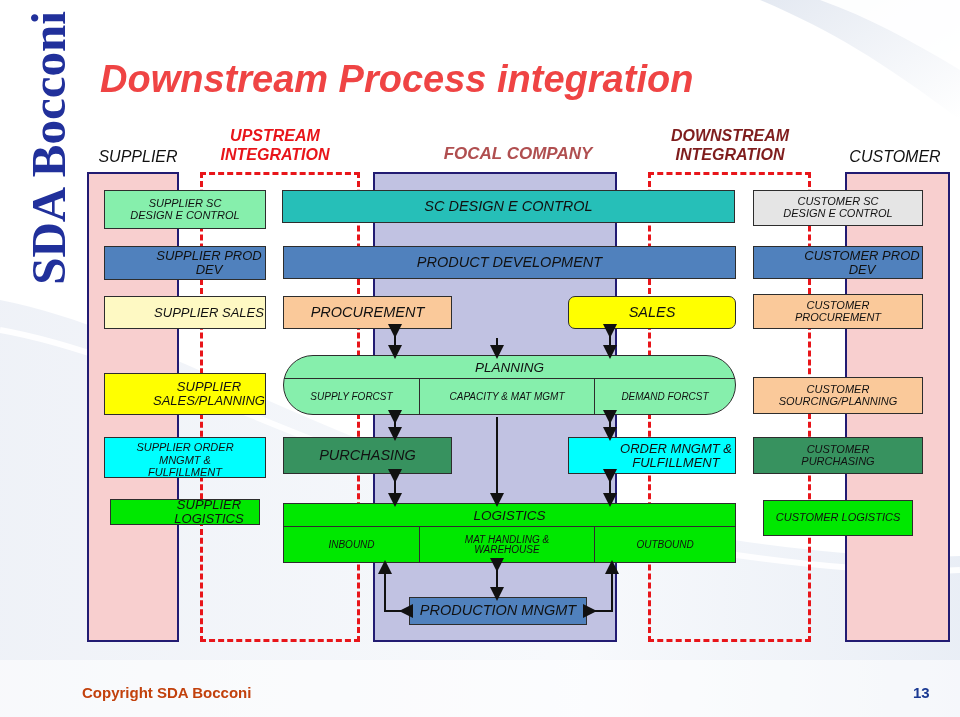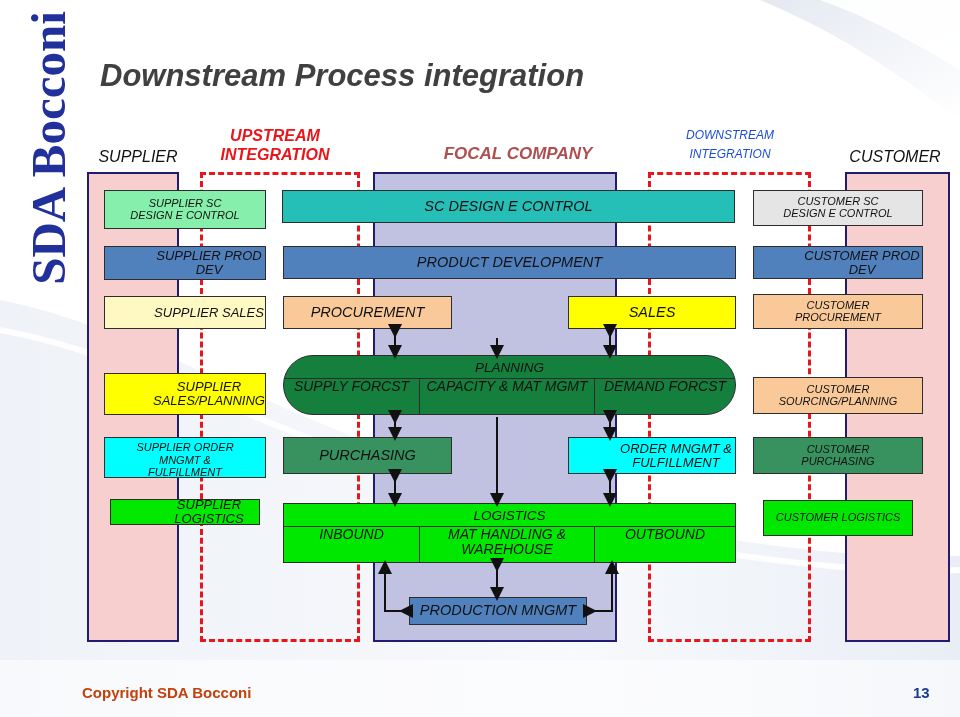--- a/index.html
+++ b/index.html
@@ -18,30 +18,30 @@
     transform:rotate(-90deg);
     font-family:"Liberation Serif", serif;
     font-weight:bold;font-size:49px;color:#21309B;
     letter-spacing:0px;line-height:60px;text-align:center;
     white-space:nowrap;
   }
 
   
   .title{
     position:absolute;left:100px;top:58px;
-    font-size:31px;font-weight:bold;font-style:italic;
-    color:#404040;white-space:nowrap;
+    font-size:38px;font-weight:bold;font-style:italic;
+    color:#ef4444;white-space:nowrap;
   }
 
   
   .colhdr{position:absolute;text-align:center;font-style:italic;white-space:nowrap;}
   .hdr-supplier{left:88px;top:148px;width:100px;font-size:16px;color:#111;}
   .hdr-upstream{left:190px;top:126px;width:170px;font-size:16px;font-weight:bold;color:#E8151A;line-height:19px;}
   .hdr-focal{left:378px;top:144px;width:280px;font-size:17px;font-weight:bold;color:#B04F50;}
-  .hdr-downstream{left:640px;top:126px;width:180px;font-size:12px;font-weight:normal;color:#1d4ed8;line-height:19px;}
+  .hdr-downstream{left:640px;top:126px;width:180px;font-size:16px;font-weight:bold;color:#7f1d1d;line-height:19px;}
   .hdr-customer{left:835px;top:148px;width:120px;font-size:16px;color:#111;}
 
   
   .panel{position:absolute;box-sizing:border-box;}
   .panel-supplier{left:87px;top:172px;width:92px;height:470px;
      background:#F8CFCF;border:2px solid #221B72;}
   .panel-customer{left:845px;top:172px;width:105px;height:470px;
      background:#F8CFCF;border:2px solid #221B72;}
   .panel-focal{left:373px;top:172px;width:244px;height:470px;
      background:#C1C2E2;border:2px solid #221B72;}
@@ -65,22 +65,22 @@
   
   .band{position:absolute;box-sizing:border-box;border:1px solid #2d2d2d;}
   .band-title{
     position:absolute;left:0;right:0;top:0;height:22px;
     display:flex;align-items:center;justify-content:center;
     font-style:italic;font-size:13.5px;color:#111;
   }
   .band-sub{
     position:absolute;box-sizing:border-box;
     border-left:1px solid #2d2d2d;border-top:1px solid #2d2d2d;
-    display:flex;justify-content:center;
-    text-align:center;font-style:italic;font-size:14px;color:#111;
+    display:flex;align-items:center;justify-content:center;
+    text-align:center;font-style:italic;font-size:10px;color:#111;
     line-height:1.05;
   }
   .band-sub.first{border-left:none;}
 
   
   .arrow{position:absolute;}
 
   
   .footer-text{
     position:absolute;left:82px;top:684px;font-size:15px;
@@ -163,25 +163,25 @@
 
   <div class="box lg" style="left:282px;top:190px;width:453px;height:33px;background:#26BFB8;">
     <span>SC DESIGN E CONTROL</span>
   </div>
   <div class="box lg" style="left:283px;top:246px;width:453px;height:33px;background:#5081BD;">
     <span>PRODUCT DEVELOPMENT</span>
   </div>
   <div class="box lg" style="left:283px;top:296px;width:169px;height:33px;background:#FAC99A;">
     <span>PROCUREMENT</span>
   </div>
-  <div class="box lg" style="left:568px;top:296px;width:168px;height:33px;background:#FFFF00;">
+  <div class="box lg" style="left:568px;top:296px;width:168px;height:33px;background:#FFFF00;border-radius:7px;">
     <span>SALES</span>
   </div>
 
-  <div class="band" style="left:283px;top:355px;width:453px;height:60px;background:#15803d;border-radius:30px;">
+  <div class="band" style="left:283px;top:355px;width:453px;height:60px;background:#86efac;border-radius:30px;">
     <div class="band-title">PLANNING</div>
     <div class="band-sub first" style="left:0;top:22px;width:135px;height:37px;">
       <span>SUPPLY FORCST</span>
     </div>
     <div class="band-sub" style="left:135px;top:22px;width:175px;height:37px;">
       <span>CAPACITY &amp; MAT MGMT</span>
     </div>
     <div class="band-sub" style="left:310px;top:22px;width:141px;height:37px;">
       <span>DEMAND FORCST</span>
     </div>

